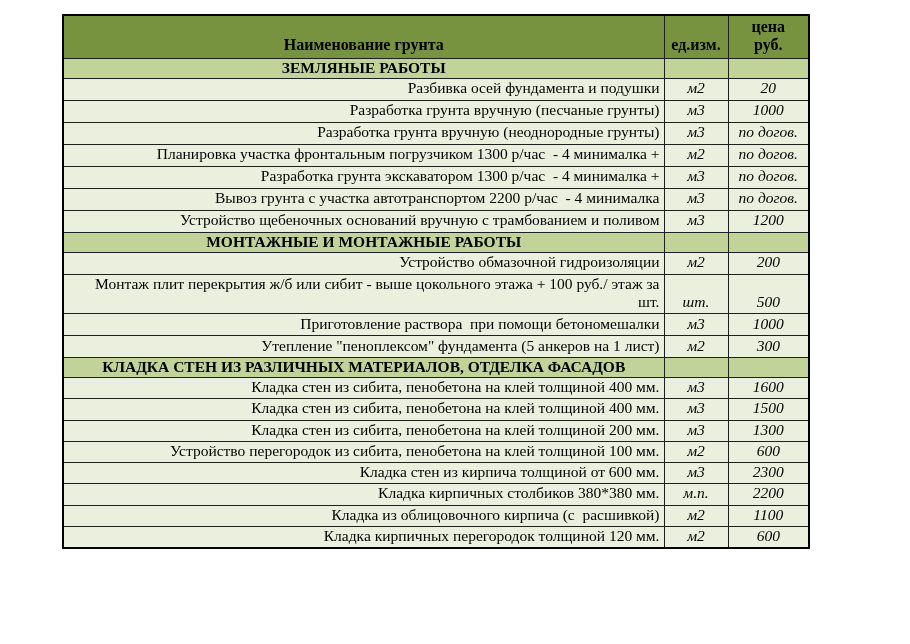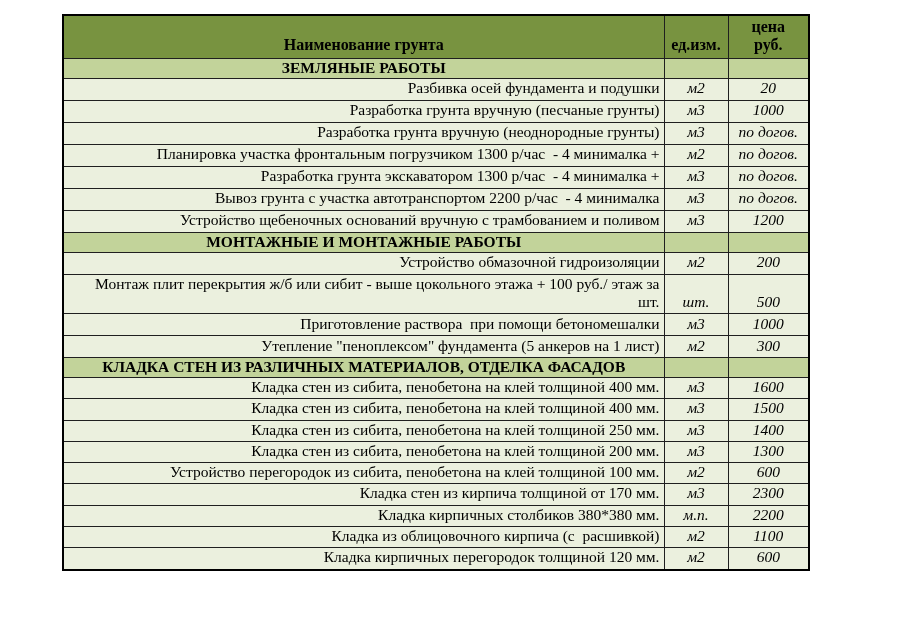--- a/index.html
+++ b/index.html
@@ -164,36 +164,31 @@
           <td class="name">Кладка стен из сибита, пенобетона на клей толщиной 400 мм.</td>
           <td class="unit">м3</td>
           <td class="price">1600</td>
         </tr>
         <tr class="data-row">
           <td class="name">Кладка стен из сибита, пенобетона на клей толщиной 400 мм.</td>
           <td class="unit">м3</td>
           <td class="price">1500</td>
         </tr>
         <tr class="data-row">
-          <td class="name">Кладка стен из сибита, пенобетона на клей толщиной 250 мм.</td>
-          <td class="unit">м3</td>
-          <td class="price">1400</td>
-        </tr>
-        <tr class="data-row">
           <td class="name">Кладка стен из сибита, пенобетона на клей толщиной 200 мм.</td>
           <td class="unit">м3</td>
           <td class="price">1300</td>
         </tr>
         <tr class="data-row">
           <td class="name">Устройство перегородок из сибита, пенобетона на клей толщиной 100 мм.</td>
           <td class="unit">м2</td>
           <td class="price">600</td>
         </tr>
         <tr class="data-row">
-          <td class="name">Кладка стен из кирпича толщиной от 170 мм.</td>
+          <td class="name">Кладка стен из кирпича толщиной от 600 мм.</td>
           <td class="unit">м3</td>
           <td class="price">2300</td>
         </tr>
         <tr class="data-row">
           <td class="name">Кладка кирпичных столбиков 380*380 мм.</td>
           <td class="unit">м.п.</td>
           <td class="price">2200</td>
         </tr>
         <tr class="data-row">
           <td class="name">Кладка из облицовочного кирпича (с  расшивкой)</td>

